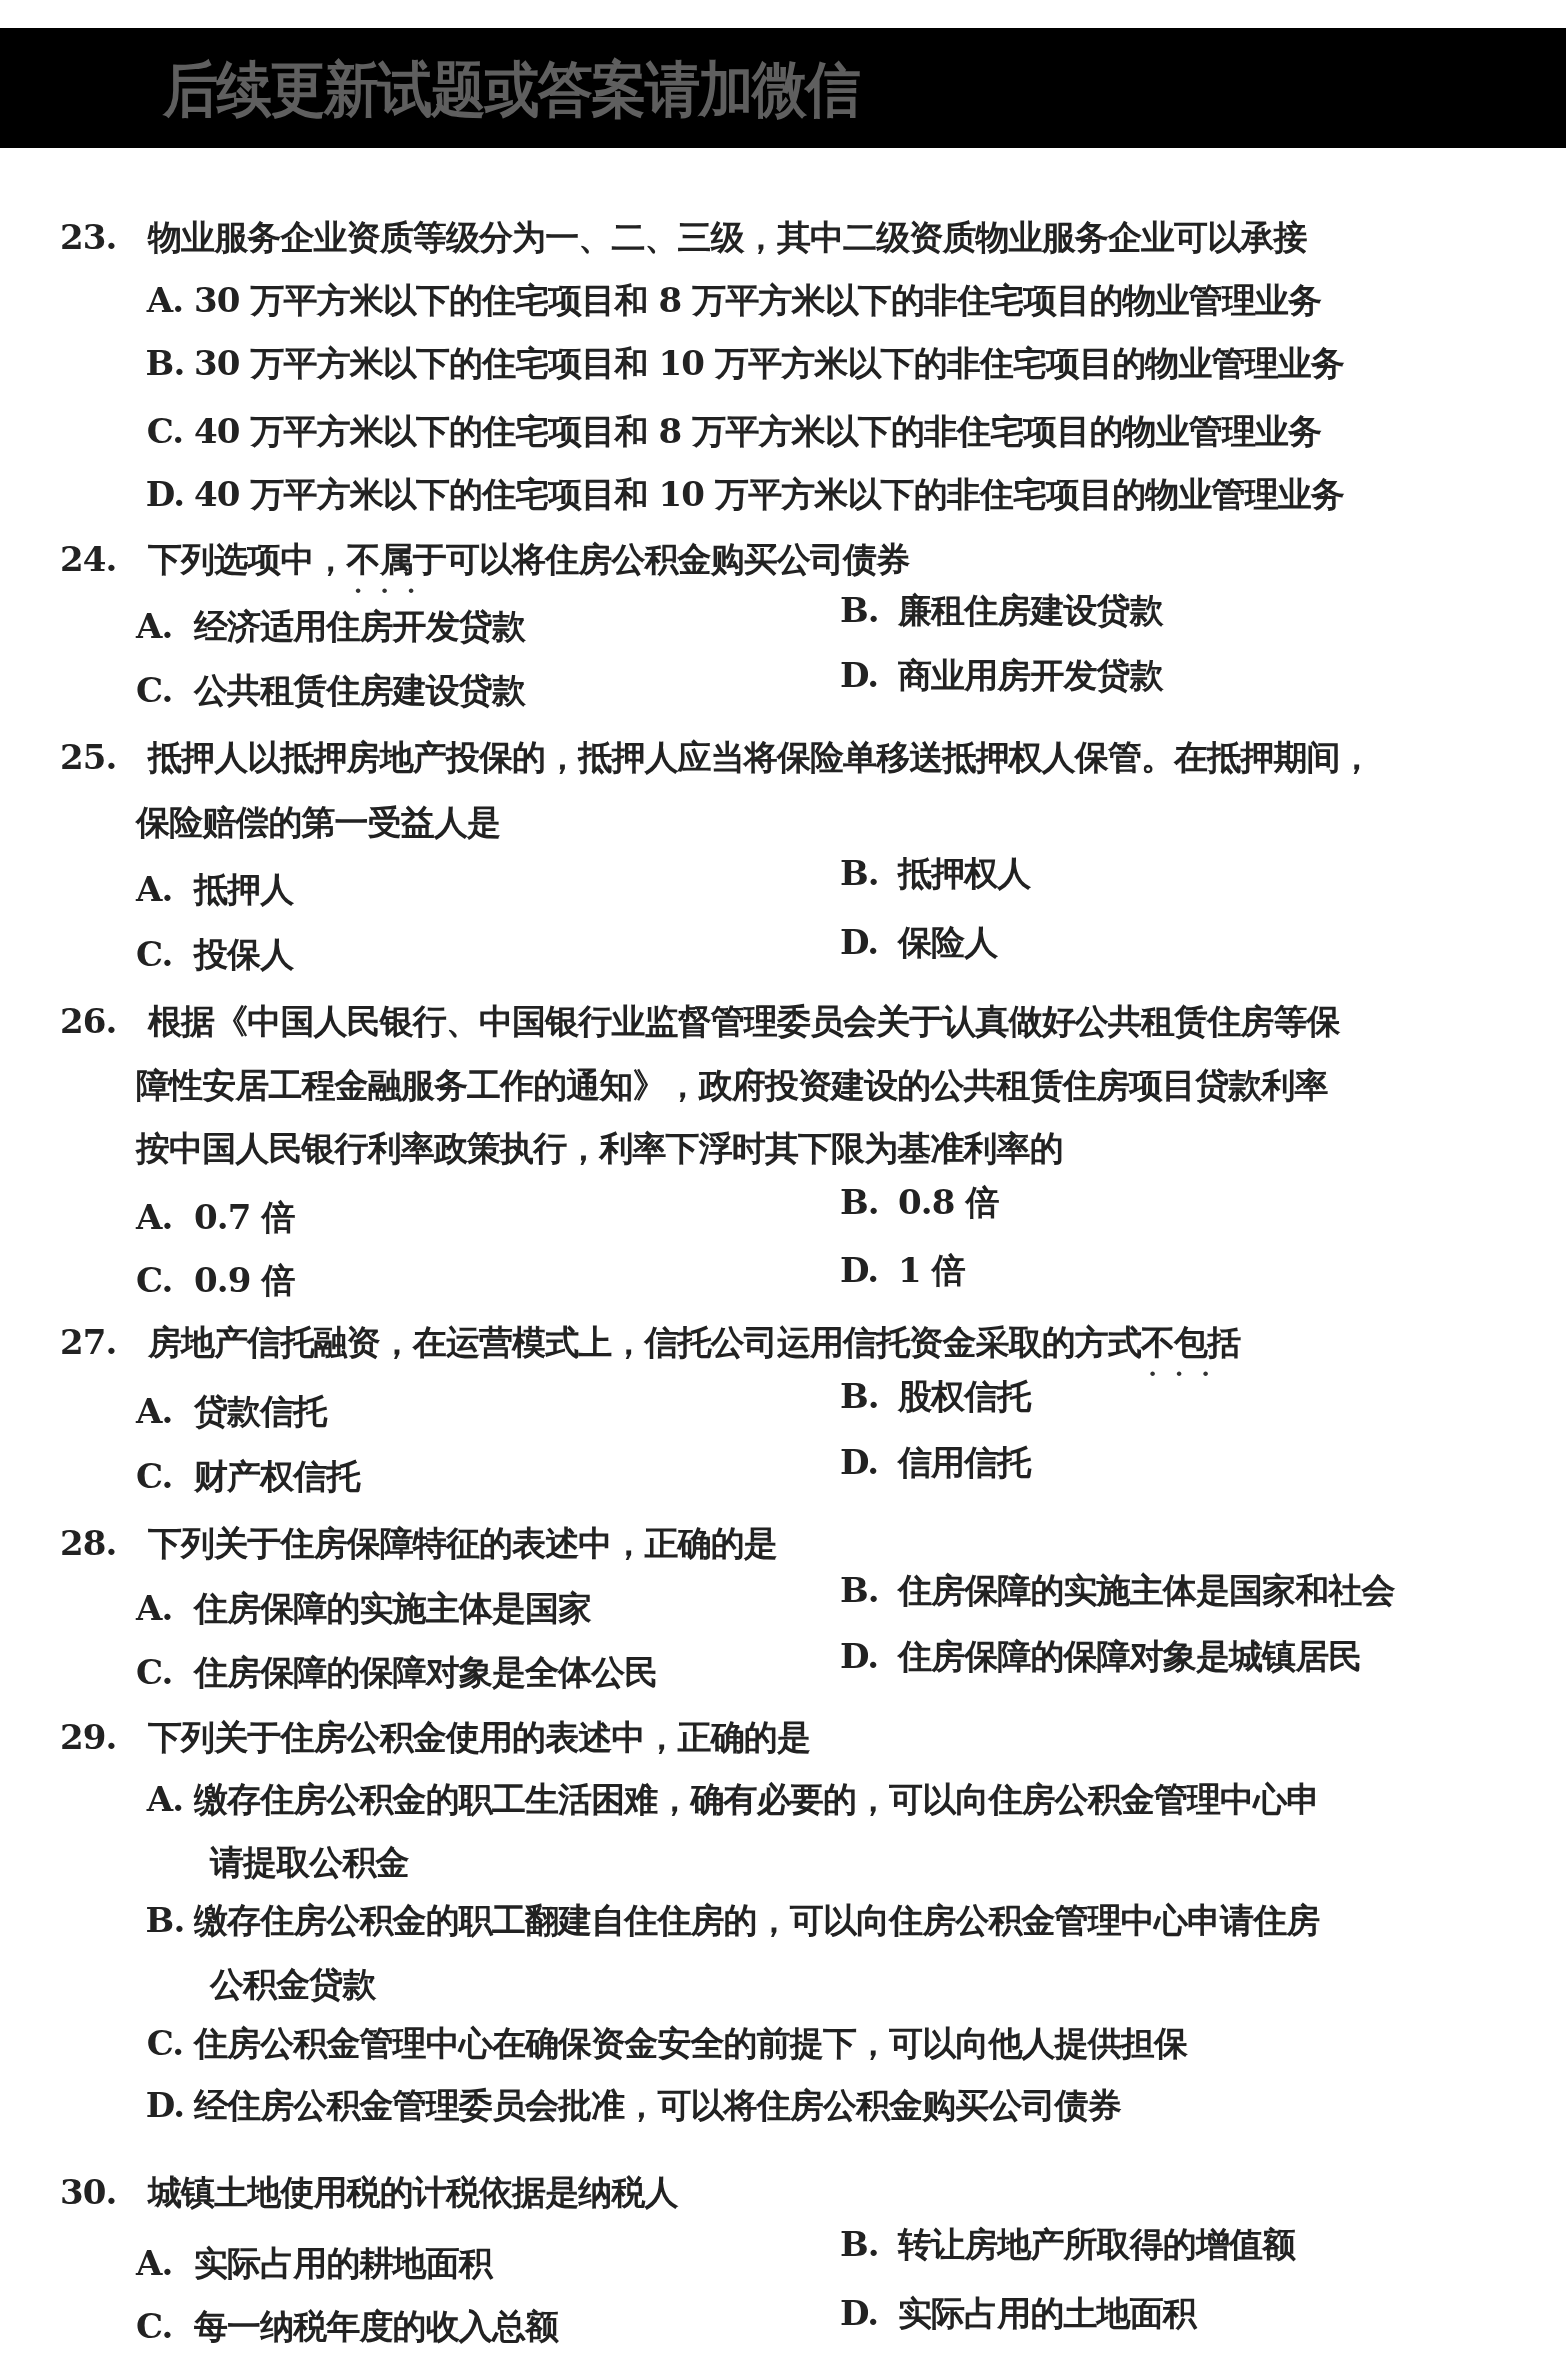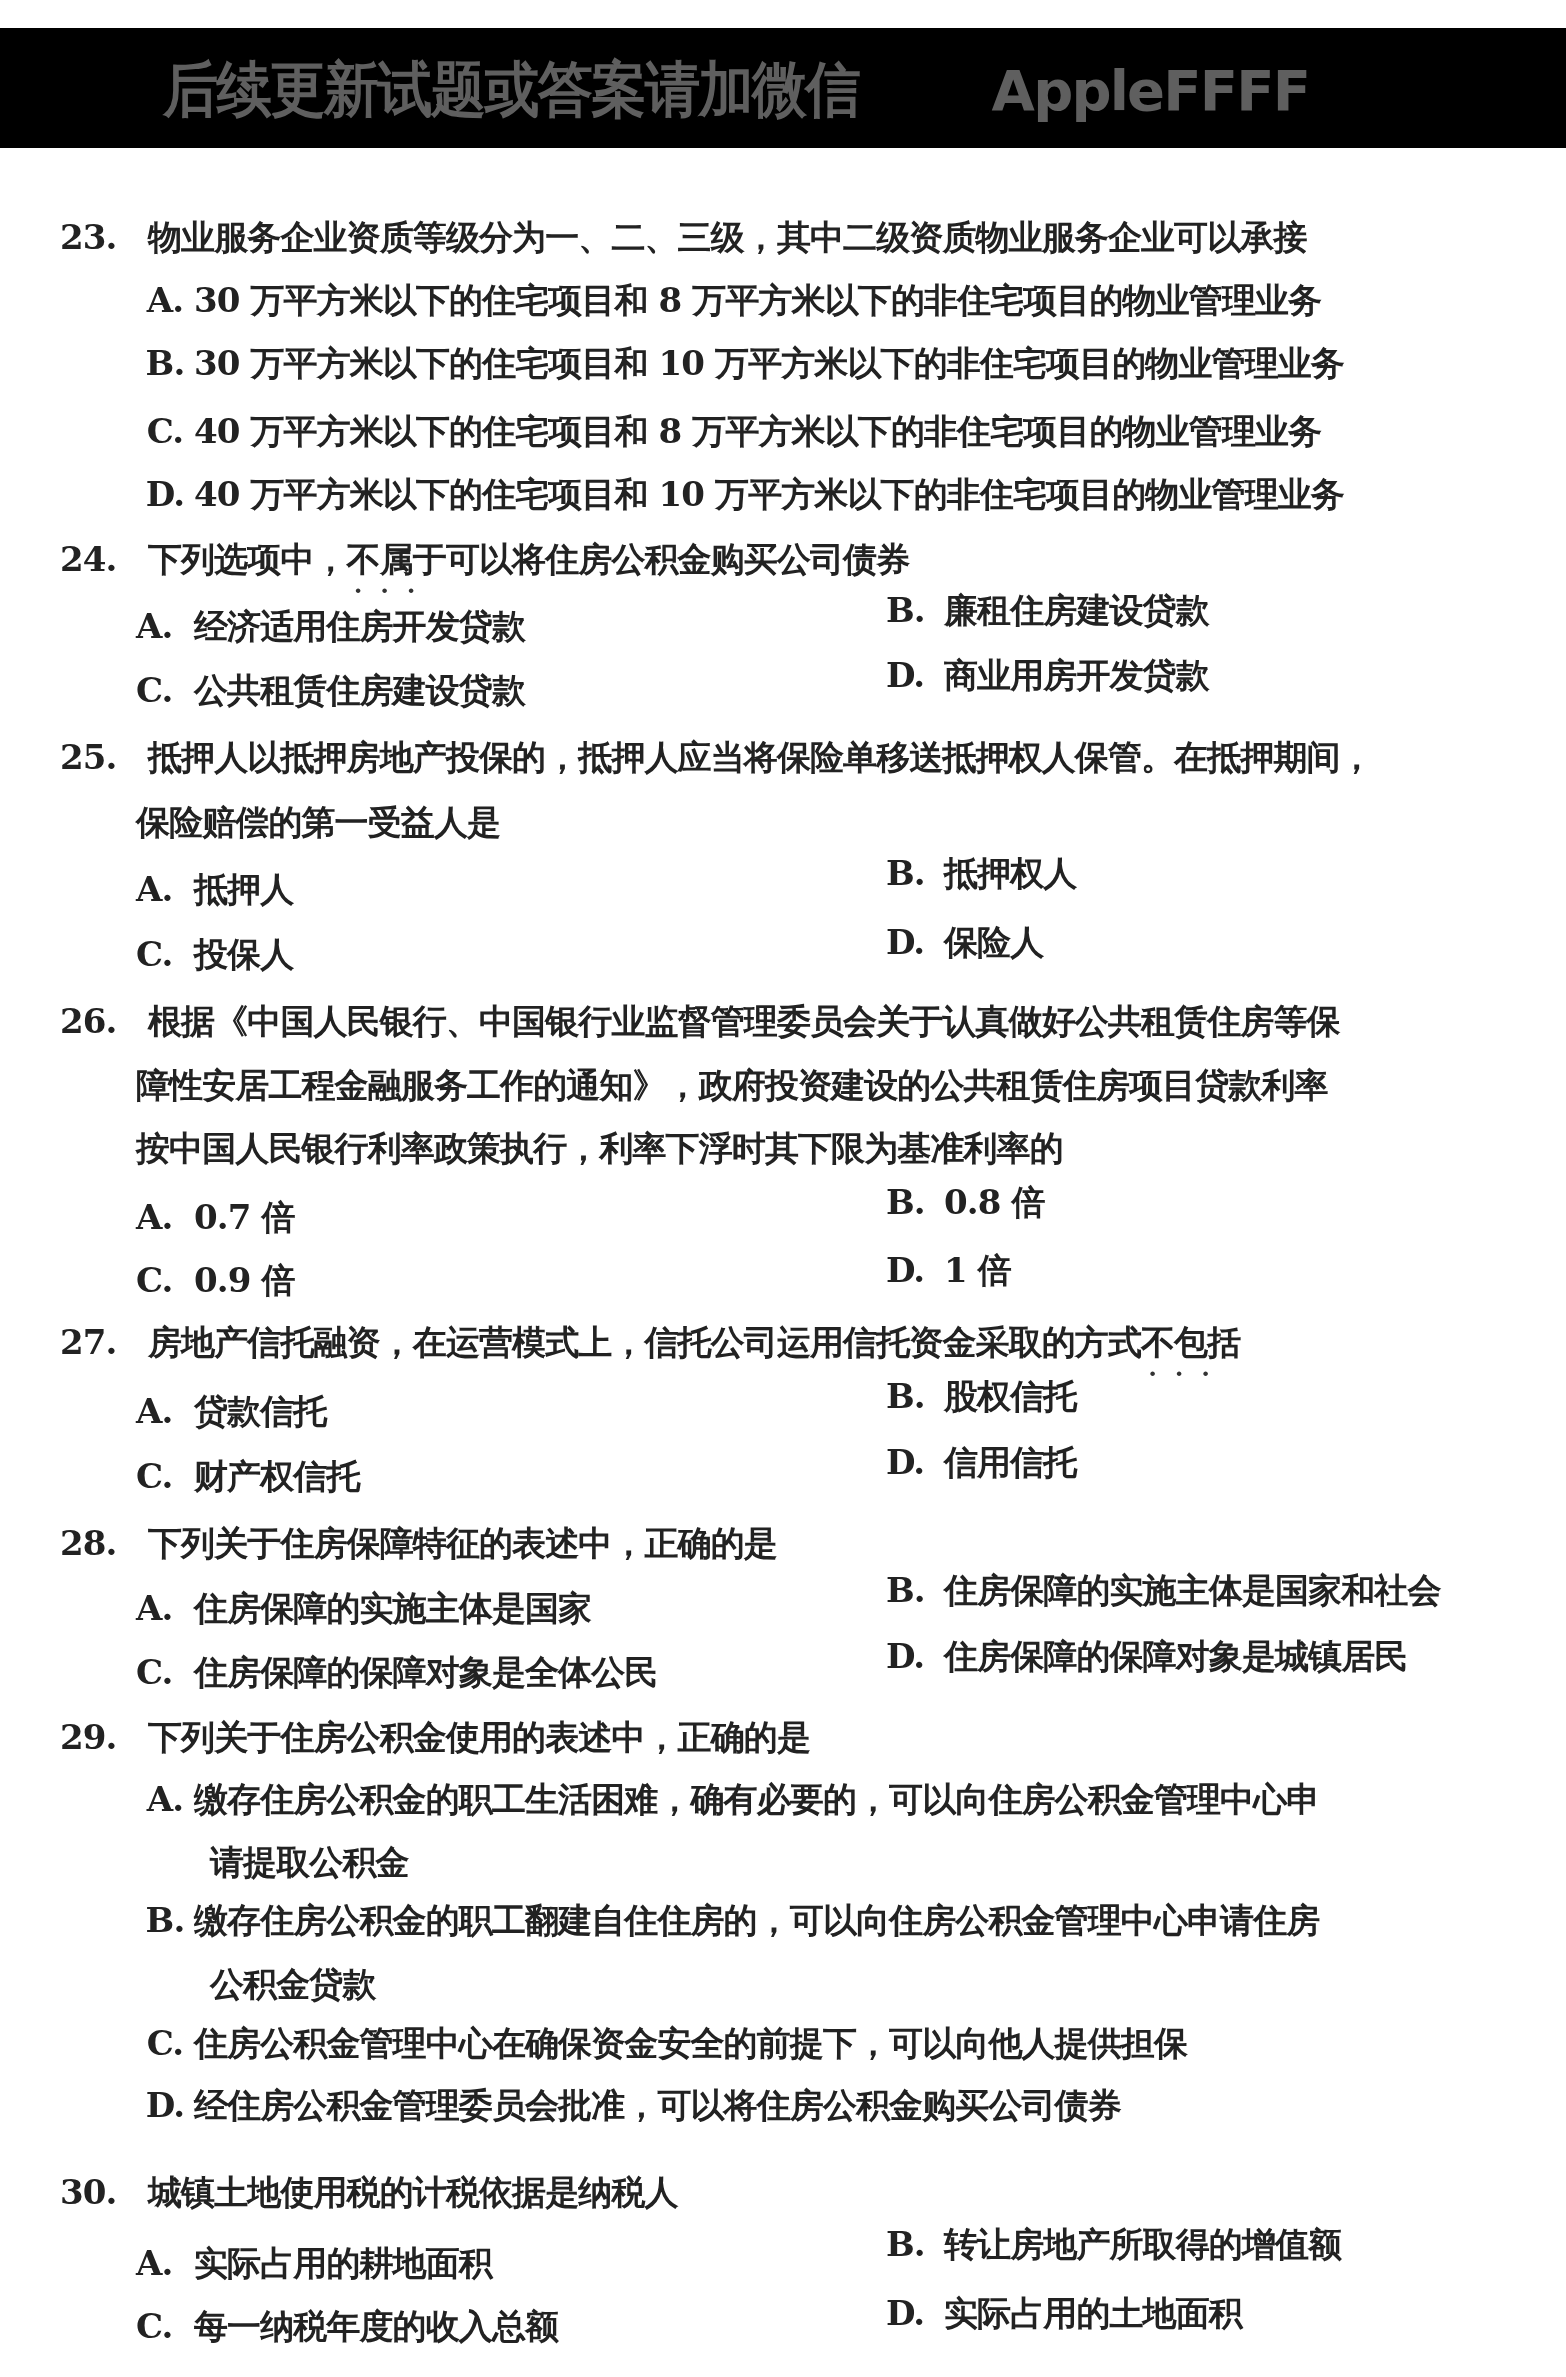--- a/index.html
+++ b/index.html
@@ -24,38 +24,37 @@
   .banner-text .id { font-size: 56px; }
   .page { position: absolute; left: 0; top: 0; width: 1567px; }
   .line {
     position: absolute; white-space: nowrap;
     font-size: 34px; line-height: 42px; font-weight: bold;
     letter-spacing: -0.9px;
   }
   .num { position: absolute; left: 60px; }
   .q-text { left: 148px; text-align: right; }
   .opt-l { left: 136px; }
-  .opt-r { left: 886px; }
+  .opt-r { left: 840px; }
   .opt-wide { left: 136px; text-align: center; }
   .cont { left: 136px; }
   .cont-deep { left: 210px; }
   .letter { display: inline-block; width: 58px; }
   .emph { position: relative; margin-top: 22px; }
   .emph::after {
     content: "\00B7\2003\00B7\2003\00B7"; position: absolute; left: 7.2px; top: 31px;
     font-size: 25px; letter-spacing: -3.6px; color: #333;
   }
 </style>
 </head>
 <body>
 
 <div class="banner">
   <div class="banner-text">
     <span class="cn">后续更新试题或答案请加微信</span>
-    <span class="id">AppleFFFF</span>
   </div>
 </div>
 
 <div class="page">
 
   <div>
     <div class="line num" style="top:216px">23.</div>
     <div class="line q-text" style="top:216px">物业服务企业资质等级分为一、二、三级，其中二级资质物业服务企业可以承接</div>
     <div class="line opt-wide" style="top:279px"><span class="letter">A.</span><span>30 万平方米以下的住宅项目和 8 万平方米以下的非住宅项目的物业管理业务</span></div>
     <div class="line opt-wide" style="top:342px"><span class="letter">B.</span><span>30 万平方米以下的住宅项目和 10 万平方米以下的非住宅项目的物业管理业务</span></div>

